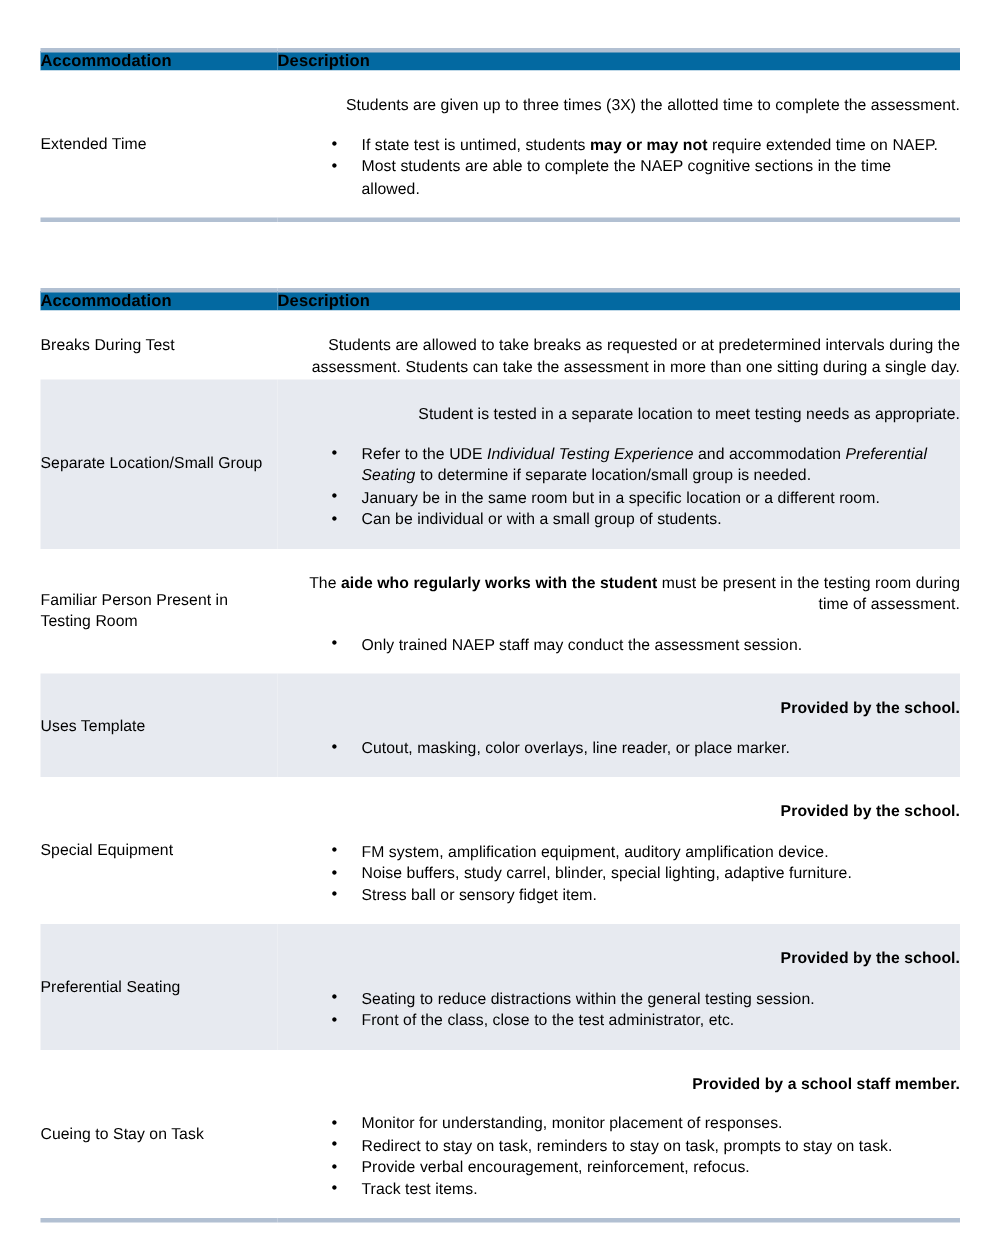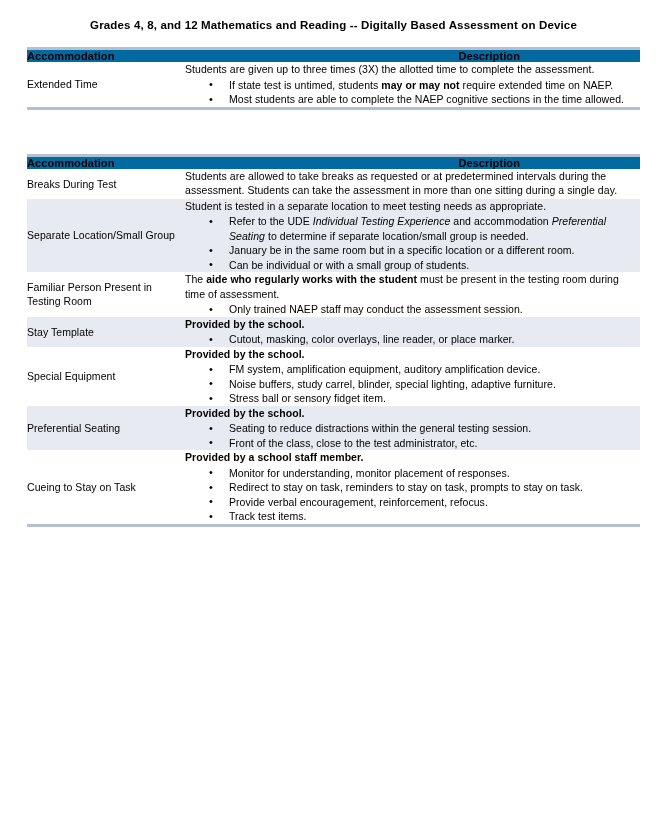--- a/index.html
+++ b/index.html
@@ -59,44 +59,44 @@
   .hdr-row { background: #0369a1; }
   .hdr-cell {
     font-size: 11px;
     font-weight: bold;
     text-align: left;
     padding: 12px 0 12px 28px;
     letter-spacing: 0.1px;
   }
   .hdr-cell.desc {
     padding-left: 0;
-    text-align: right;
+    text-align: left;
     padding-right: 120px;
   }
 
   tr.shaded { background: #e7eaf0; }
   tr.plain  { background: #ffffff; }
 
   td.acc-cell {
     font-size: 10.5px;
     line-height: 14px;
     padding: 10px 6px 10px 28px;
     letter-spacing: 0.05px;
   }
   td.desc-cell {
     font-size: 10.5px;
     line-height: 14.5px;
     padding: 10px 14px 10px 0;
     letter-spacing: 0.05px;
   }
 
-  .desc-lead { margin: 0 0 1px 0; }
+  .desc-lead { margin: 16px 0 1px 0; text-align: right; }
   .desc-lead.bold { font-weight: bold; }
   ul.desc-list {
-    margin: 0;
+    margin: 12px;
     padding: 0 0 0 24px;
     list-style: none;
   }
   ul.desc-list li {
     position: relative;
     padding-left: 20px;
     margin: 0 0 0 0;
   }
   ul.desc-list li:before {
     content: "\2022";
@@ -114,21 +114,20 @@
   .top-gap    { height: 18px; }
 </style>
 </head>
 <body>
 
 <div class="page">
   <div class="top-gap"></div>
 
   <div class="table-block">
     <div class="table-title">
-      <span class="line2">Grades 4, 8, and 12 Mathematics and Reading -- Digitally Based Assessment on Device</span>
     </div>
     <div class="title-gap"></div>
     <table class="acc-table">
       <colgroup>
           <col class="c-acc">
           <col class="c-desc">
         </colgroup>
       <thead>
         <tr class="hdr-row">
           <th class="hdr-cell acc">Accommodation</th>
@@ -186,21 +185,21 @@
           <tr class="plain">
             <td class="acc-cell">Familiar Person Present in Testing Room</td>
             <td class="desc-cell">
               <p class="desc-lead">The <b>aide who regularly works with the student</b> must be present in the testing room during time of assessment.</p>
               <ul class="desc-list">
                 <li>Only trained NAEP staff may conduct the assessment session.</li>
               </ul>
             </td>
           </tr>
           <tr class="shaded">
-            <td class="acc-cell">Stay Template</td>
+            <td class="acc-cell">Uses Template</td>
             <td class="desc-cell">
               <p class="desc-lead bold">Provided by the school.</p>
               <ul class="desc-list">
                 <li>Cutout, masking, color overlays, line reader, or place marker.</li>
               </ul>
             </td>
           </tr>
           <tr class="plain">
             <td class="acc-cell">Special Equipment</td>
             <td class="desc-cell">

